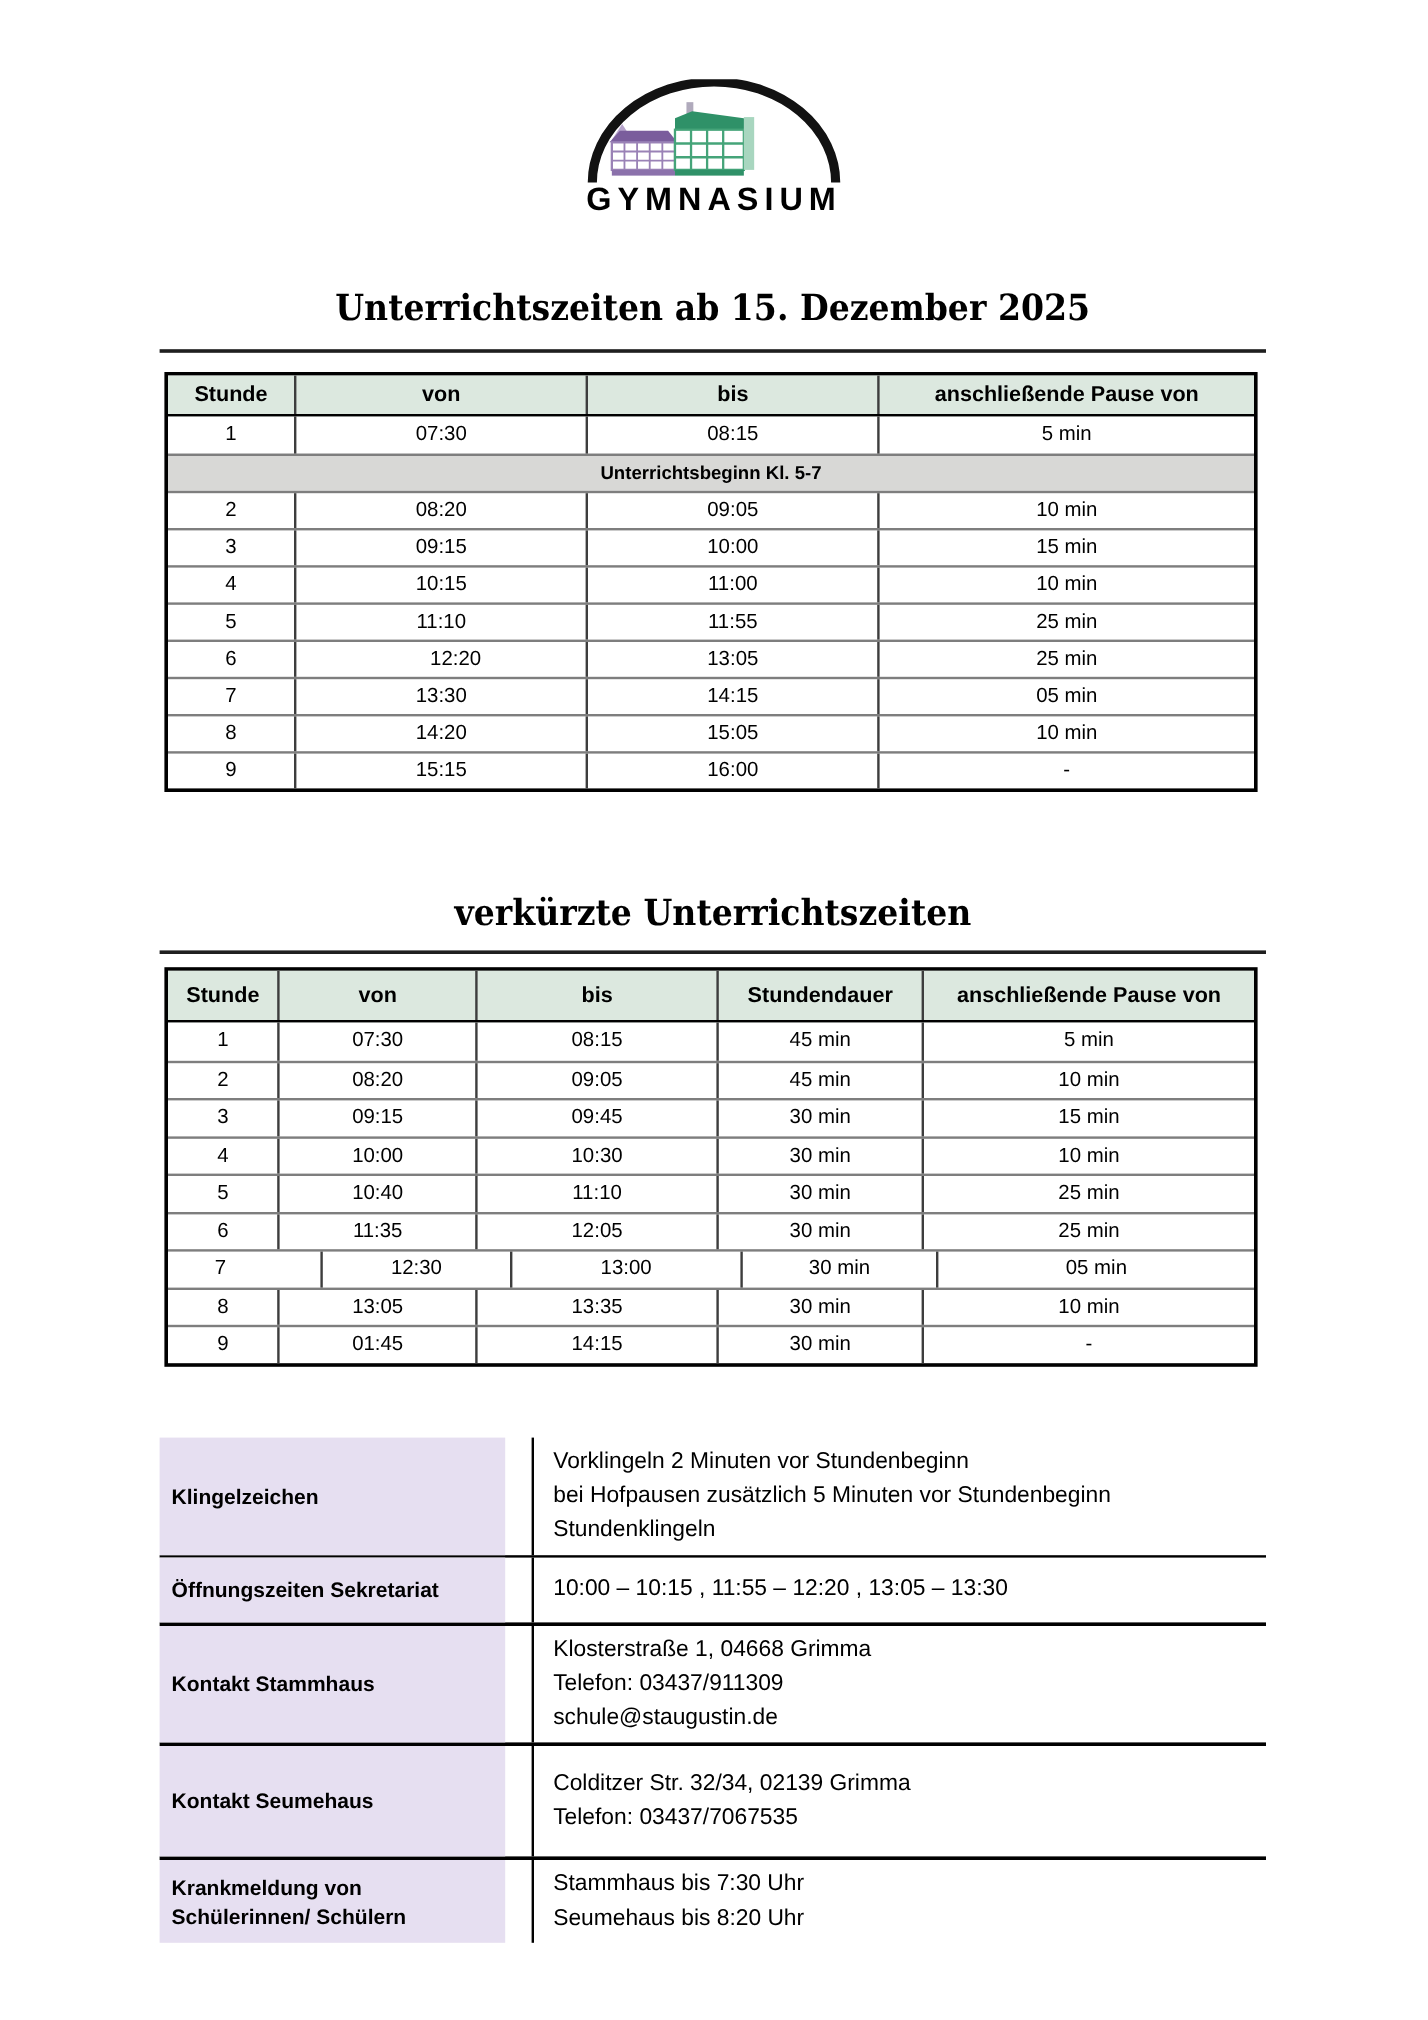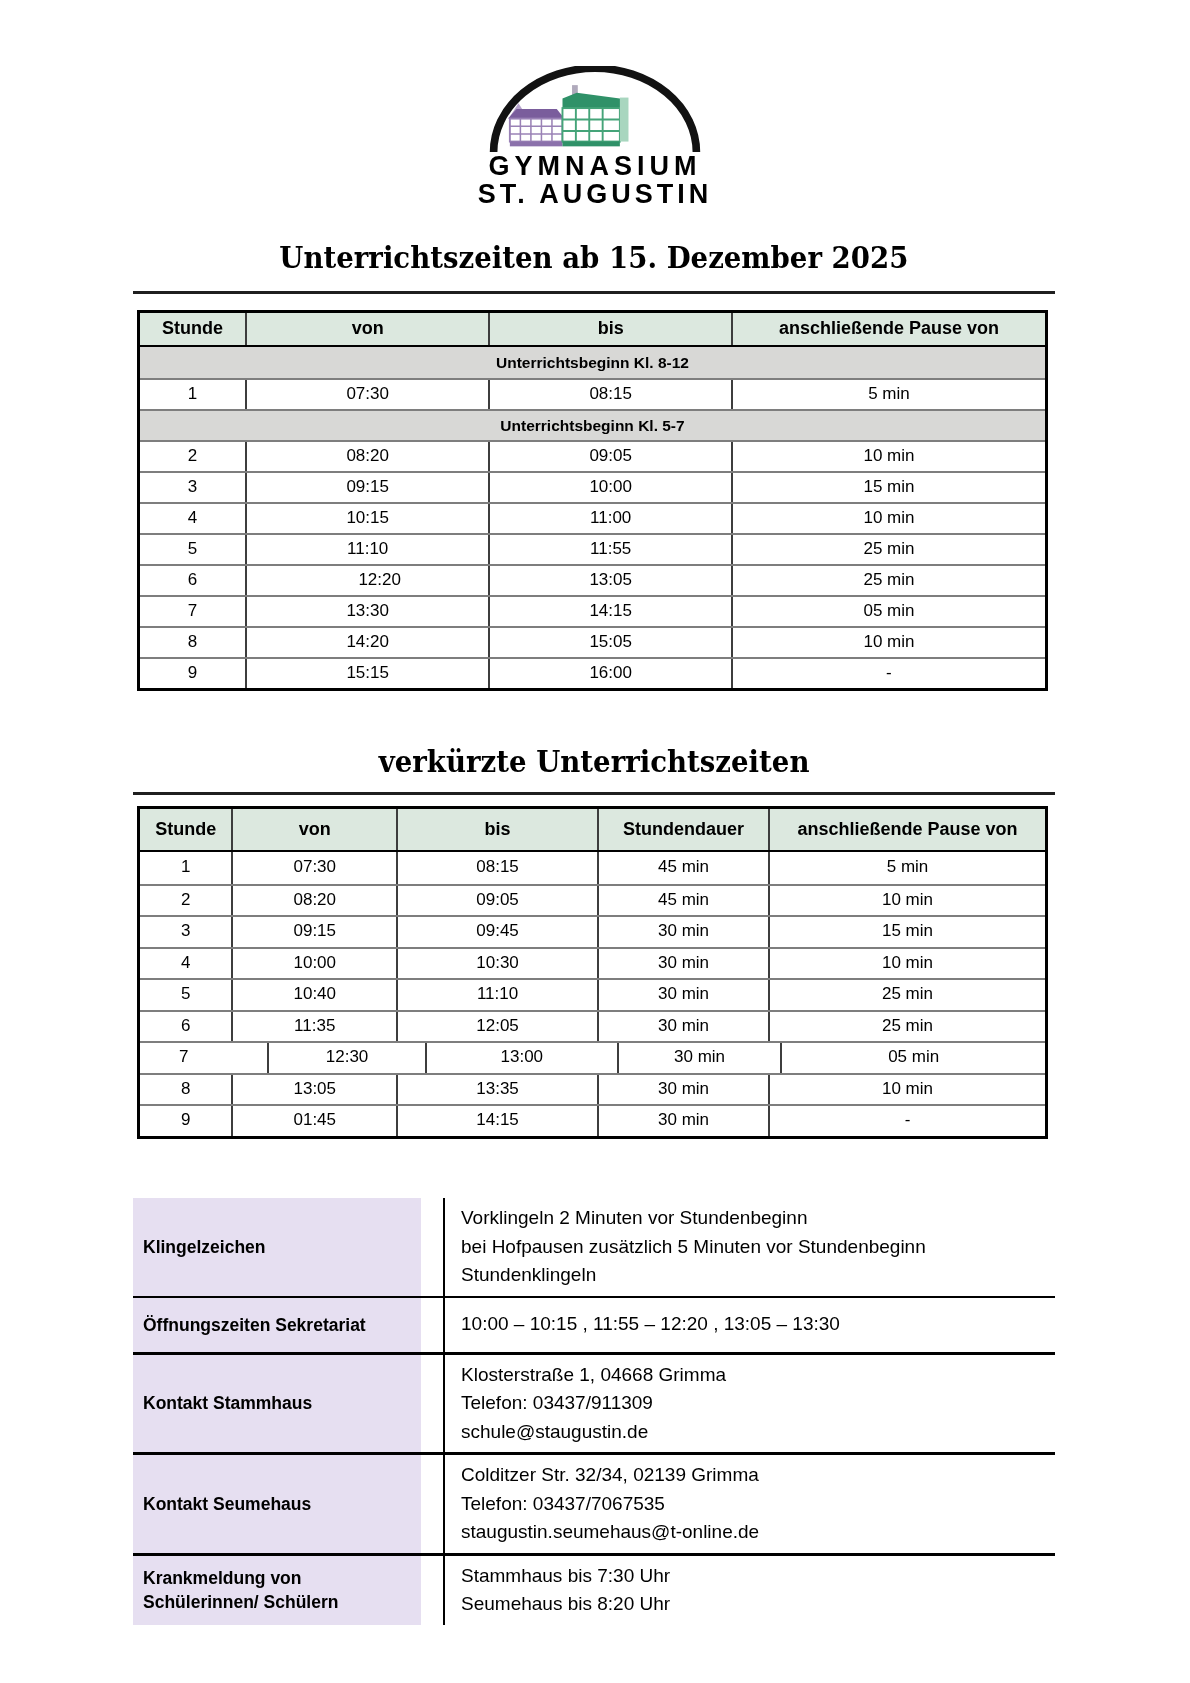--- a/index.html
+++ b/index.html
@@ -86,37 +86,33 @@
       <rect x="86" y="44" width="60" height="35" fill="#ffffff" stroke="#45a479" stroke-width="2"></rect>
       <line x1="86" y1="56" x2="146" y2="56" stroke="#45a479" stroke-width="2"></line>
       <line x1="86" y1="68" x2="146" y2="68" stroke="#45a479" stroke-width="2"></line>
       <line x1="100" y1="44" x2="100" y2="79" stroke="#45a479" stroke-width="2"></line>
       <line x1="114" y1="44" x2="114" y2="79" stroke="#45a479" stroke-width="2"></line>
       <line x1="128" y1="44" x2="128" y2="79" stroke="#45a479" stroke-width="2"></line>
       <rect x="146" y="33" width="9" height="46" fill="#a8d6bf"></rect>
       <rect x="86" y="79" width="60" height="5" fill="#2f9168"></rect>
     </svg>
     <div class="logo-line1">GYMNASIUM</div>
-    <div class="logo-line2">ST. AUGUSTIN</div>
   </div>
 
   <div class="doc-title title-main">
     <span>Unterrichtszeiten ab 15. Dezember 2025</span>
   </div>
   <div class="hrule hr1"></div>
 
   <div class="stable t1" id="table1">
       <div class="trow header">
         <div class="tcell" style="width: 11.6%;">Stunde</div>
         <div class="tcell" style="width: 26.9%;">von</div>
         <div class="tcell" style="width: 26.8%;">bis</div>
         <div class="tcell" style="width: 34.7%;">anschließende Pause von</div>
-      </div>
-      <div class="trow section">
-        <div class="section-label">Unterrichtsbeginn Kl. 8-12</div>
       </div>
       <div class="trow data">
         <div class="tcell" style="width: 11.6%;">1</div>
         <div class="tcell" style="width: 26.9%;">07:30</div>
         <div class="tcell" style="width: 26.8%;">08:15</div>
         <div class="tcell" style="width: 34.7%;">5 min</div>
       </div>
       <div class="trow section">
         <div class="section-label">Unterrichtsbeginn Kl. 5-7</div>
       </div>
@@ -273,21 +269,20 @@
           <div class="info-line">Telefon:  03437/911309</div>
           <div class="info-line">schule@staugustin.de</div>
         </div>
       </div>
       <div class="info-row sep3" style="min-height: 95px;">
         <div class="info-label">Kontakt Seumehaus</div>
         <div class="info-gap"></div>
         <div class="info-content">
           <div class="info-line">Colditzer Str. 32/34, 02139 Grimma</div>
           <div class="info-line">Telefon: 03437/7067535</div>
-          <div class="info-line">staugustin.seumehaus@t-online.de</div>
         </div>
       </div>
       <div class="info-row sep3" style="min-height: 62px;">
         <div class="info-label">Krankmeldung von Schülerinnen/ Schülern</div>
         <div class="info-gap"></div>
         <div class="info-content">
           <div class="info-line">Stammhaus bis 7:30 Uhr</div>
           <div class="info-line">Seumehaus bis 8:20 Uhr</div>
         </div>
       </div>

